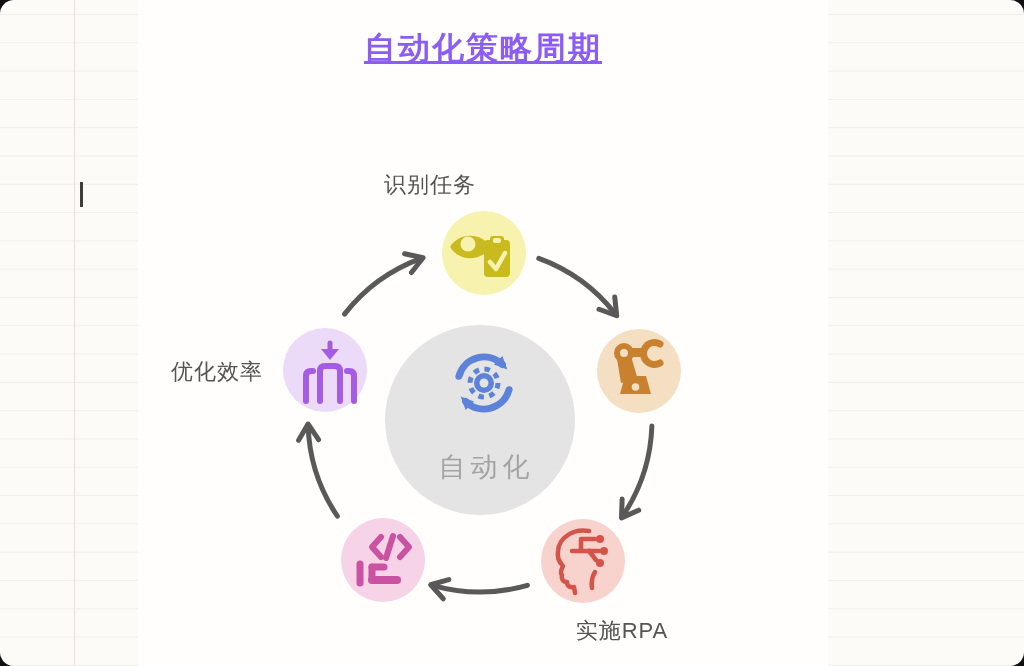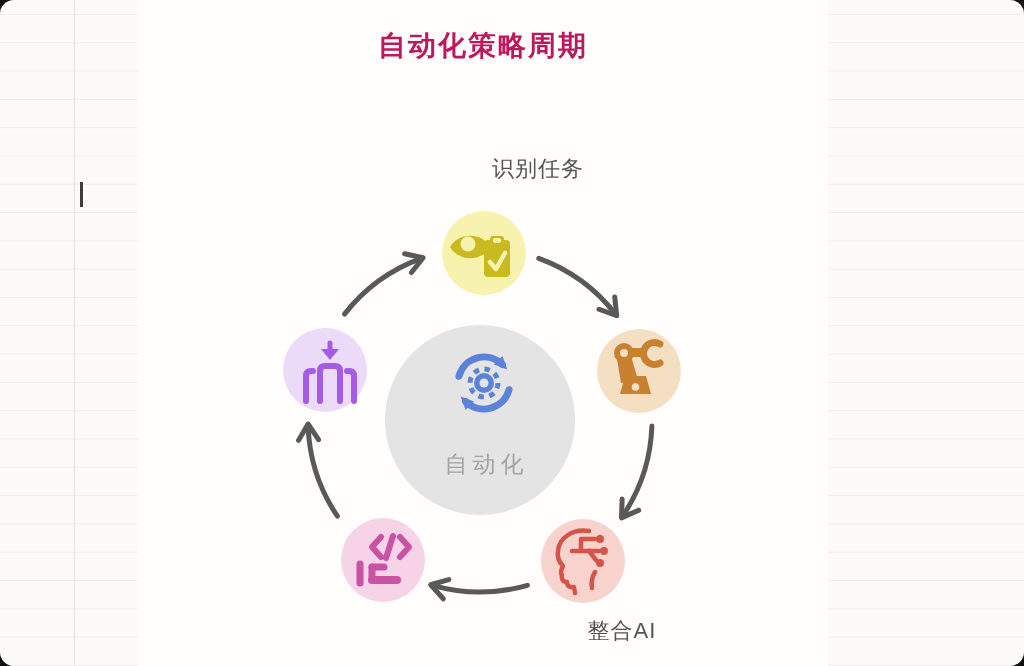--- a/index.html
+++ b/index.html
@@ -5,29 +5,29 @@
   html,body{margin:0;padding:0;background:#101010;}
   .page{position:relative;width:1024px;height:666px;background:#fcfbf8;border-radius:14px;
         overflow:hidden;font-family:"Liberation Sans","DejaVu Sans",sans-serif;}
   .lines{position:absolute;inset:0;
          background-image:linear-gradient(#f0eeea 0 1px, transparent 1px);
          background-size:100% 28.3px;background-position:0 14px;}
   .vline{position:absolute;top:0;bottom:0;left:74px;width:1px;background:#f2dcda;}
   .panel{position:absolute;top:0;bottom:0;left:138px;width:690px;background:#fffefc;}
   .caret{position:absolute;left:80px;top:182px;width:3px;height:25px;background:#3d3d3d;}
   .title{position:absolute;left:138px;top:27px;width:690px;text-align:center;
-         font-size:28px;font-weight:700;letter-spacing:2px;color:#be185d;}
+         font-size:32px;font-weight:700;letter-spacing:2px;color:#8b5cf6;text-decoration:underline;}
   .nlabel{position:absolute;font-size:22px;color:#545454;letter-spacing:1px;}
-  .lab-top{left:384px;top:154px;width:200px;text-align:right;}
+  .lab-top{left:384px;top:170px;width:200px;text-align:left;}
   .lab-right{left:701px;top:356px;}
   .lab-br{left:522px;top:616px;width:200px;text-align:center;}
   .lab-bl{left:236px;top:616px;width:200px;text-align:center;}
   .lab-left{left:63px;top:357px;width:200px;text-align:right;}
   .clabel{position:absolute;left:380px;top:449px;width:208px;box-sizing:border-box;
-          text-align:center;font-size:23px;letter-spacing:5px;padding-left:5px;color:#a3a3a3;}
+          text-align:center;font-size:27px;letter-spacing:5px;padding-left:5px;color:#a3a3a3;}
   svg.diagram{position:absolute;left:0;top:0;}
 </style>
 </head>
 <body>
 
 <div class="page">
   <div class="lines"></div>
   <div class="vline"></div>
   <div class="panel"></div>
   <div class="caret"></div>
@@ -122,15 +122,16 @@
         <path d="M330,343 L330,350" fill="none" stroke="currentColor" stroke-width="5" stroke-linecap="round"></path>
         <path d="M321,349 L339,349 L330,360 Z" fill="currentColor"></path>
         <path d="M320,401 L320,371 Q320,366 325,366 L335,366 Q340,366 340,371 L340,401" fill="none" stroke="currentColor" stroke-width="6" stroke-linecap="round"></path>
         <path d="M306,401 L306,376 Q306,371 311,371 L313,371" fill="none" stroke="currentColor" stroke-width="6" stroke-linecap="round"></path>
         <path d="M354,401 L354,376 Q354,371 349,371 L347,371" fill="none" stroke="currentColor" stroke-width="6" stroke-linecap="round"></path>
       </g>
     </g>
   </svg>
 
   <div class="nlabel lab-top">识别任务</div>
-  <div class="nlabel lab-br">整合AI</div>
+  <div class="nlabel lab-br">实施RPA</div>
+  <div class="nlabel lab-left">优化效率</div>
   <div class="clabel">自动化</div>
 </div>
 
 </body></html>

